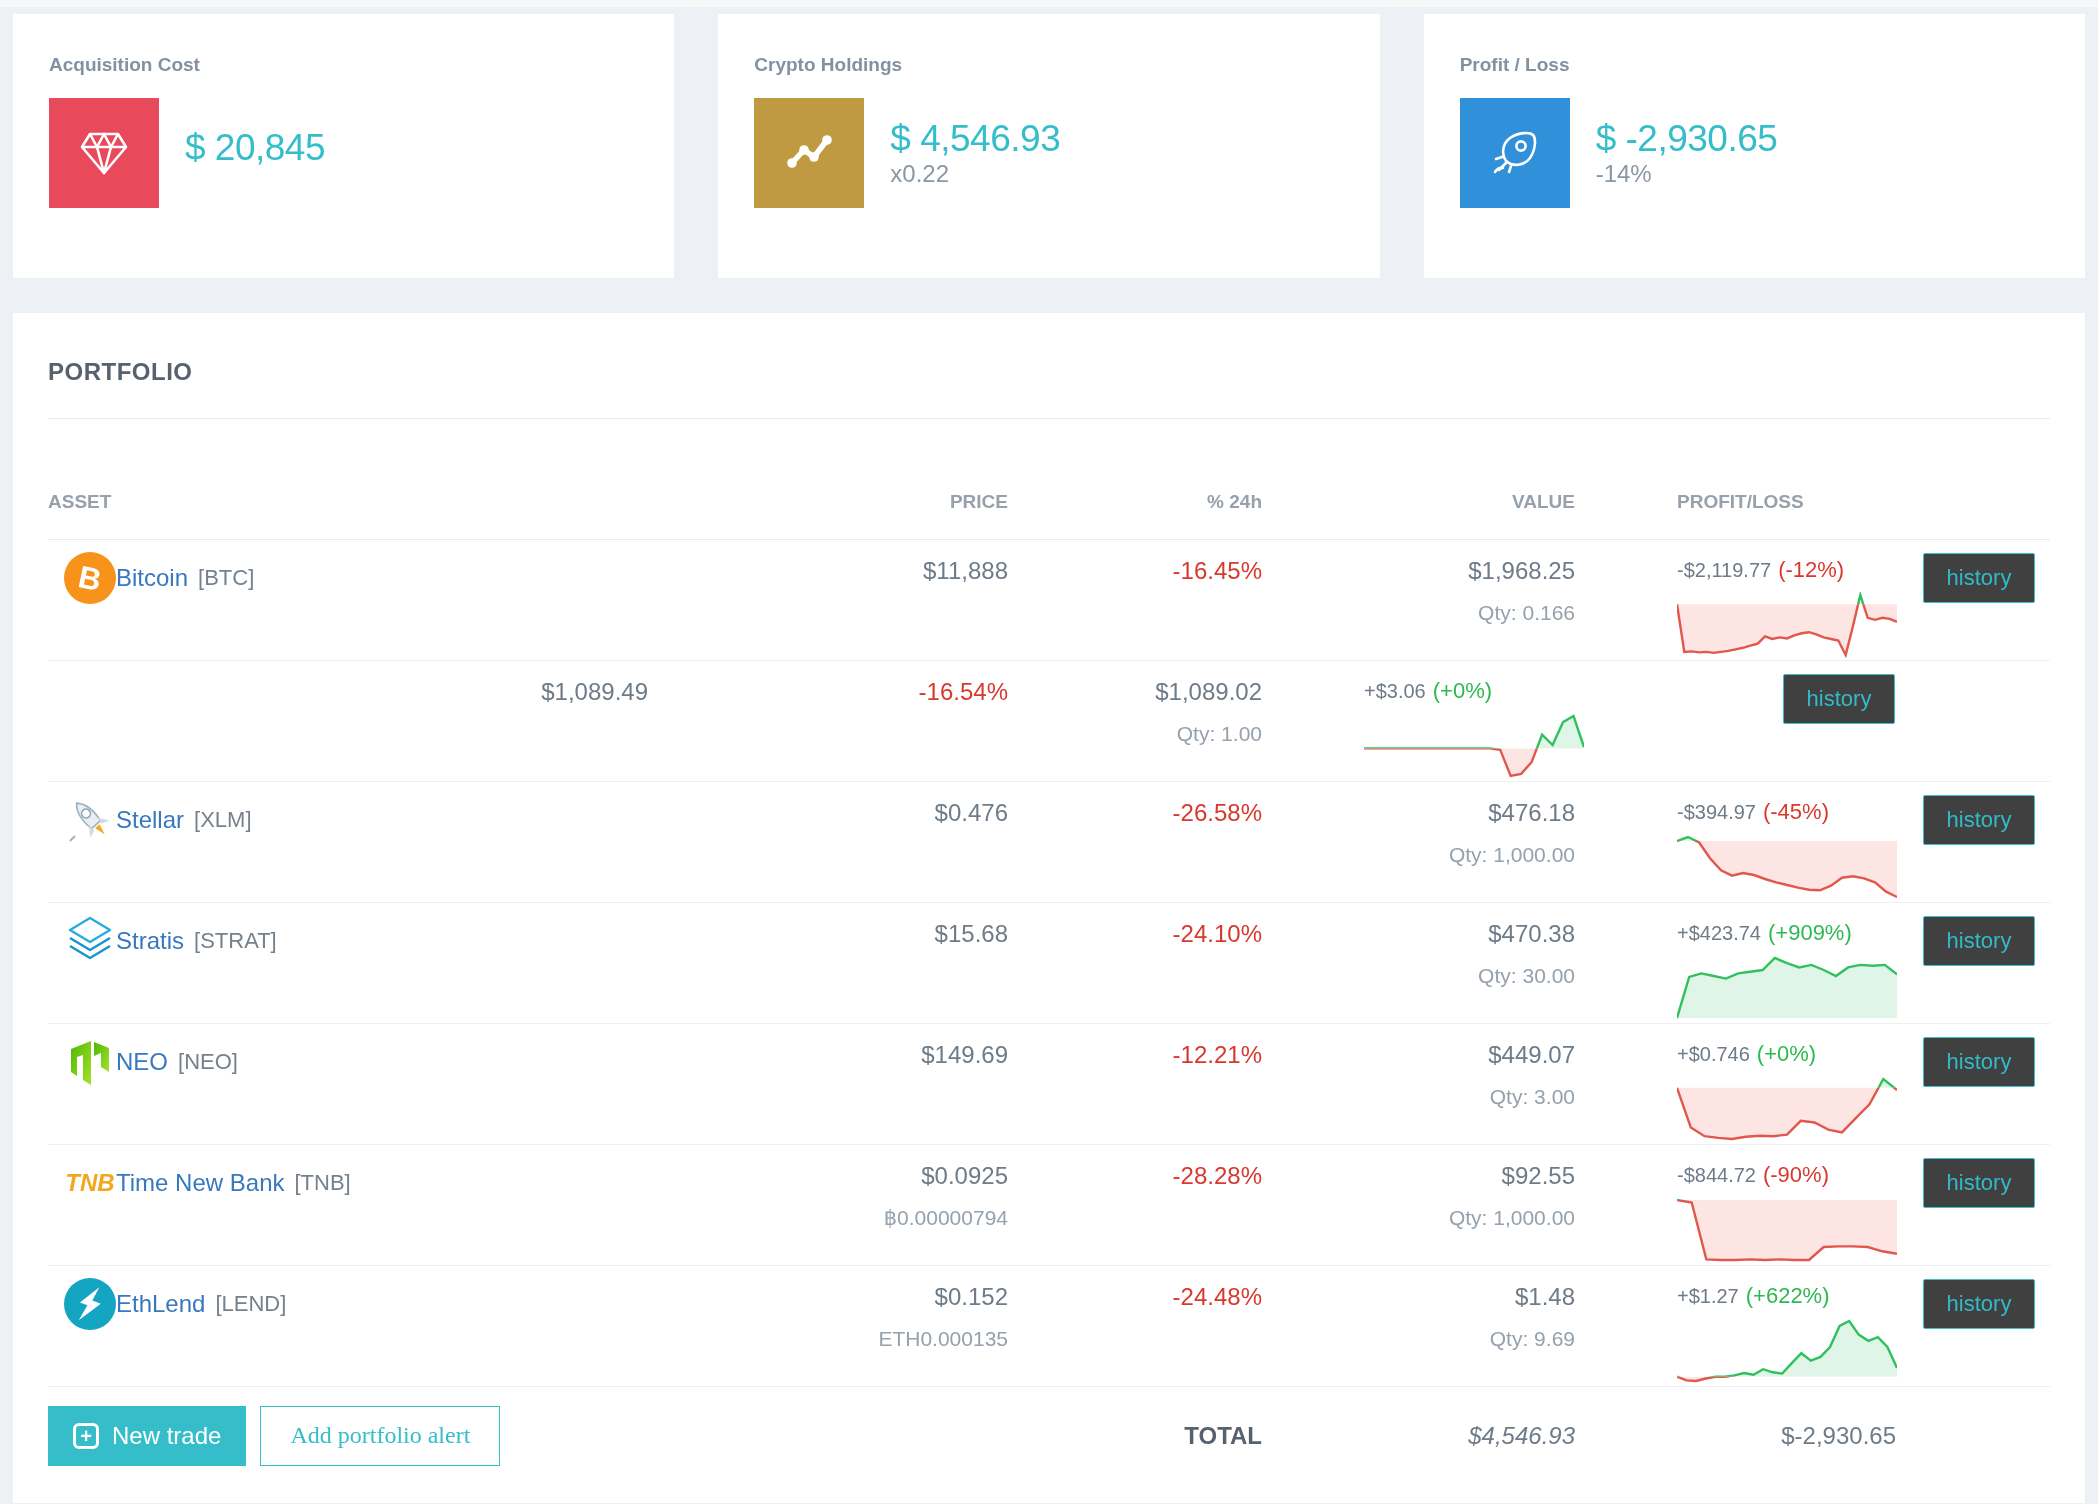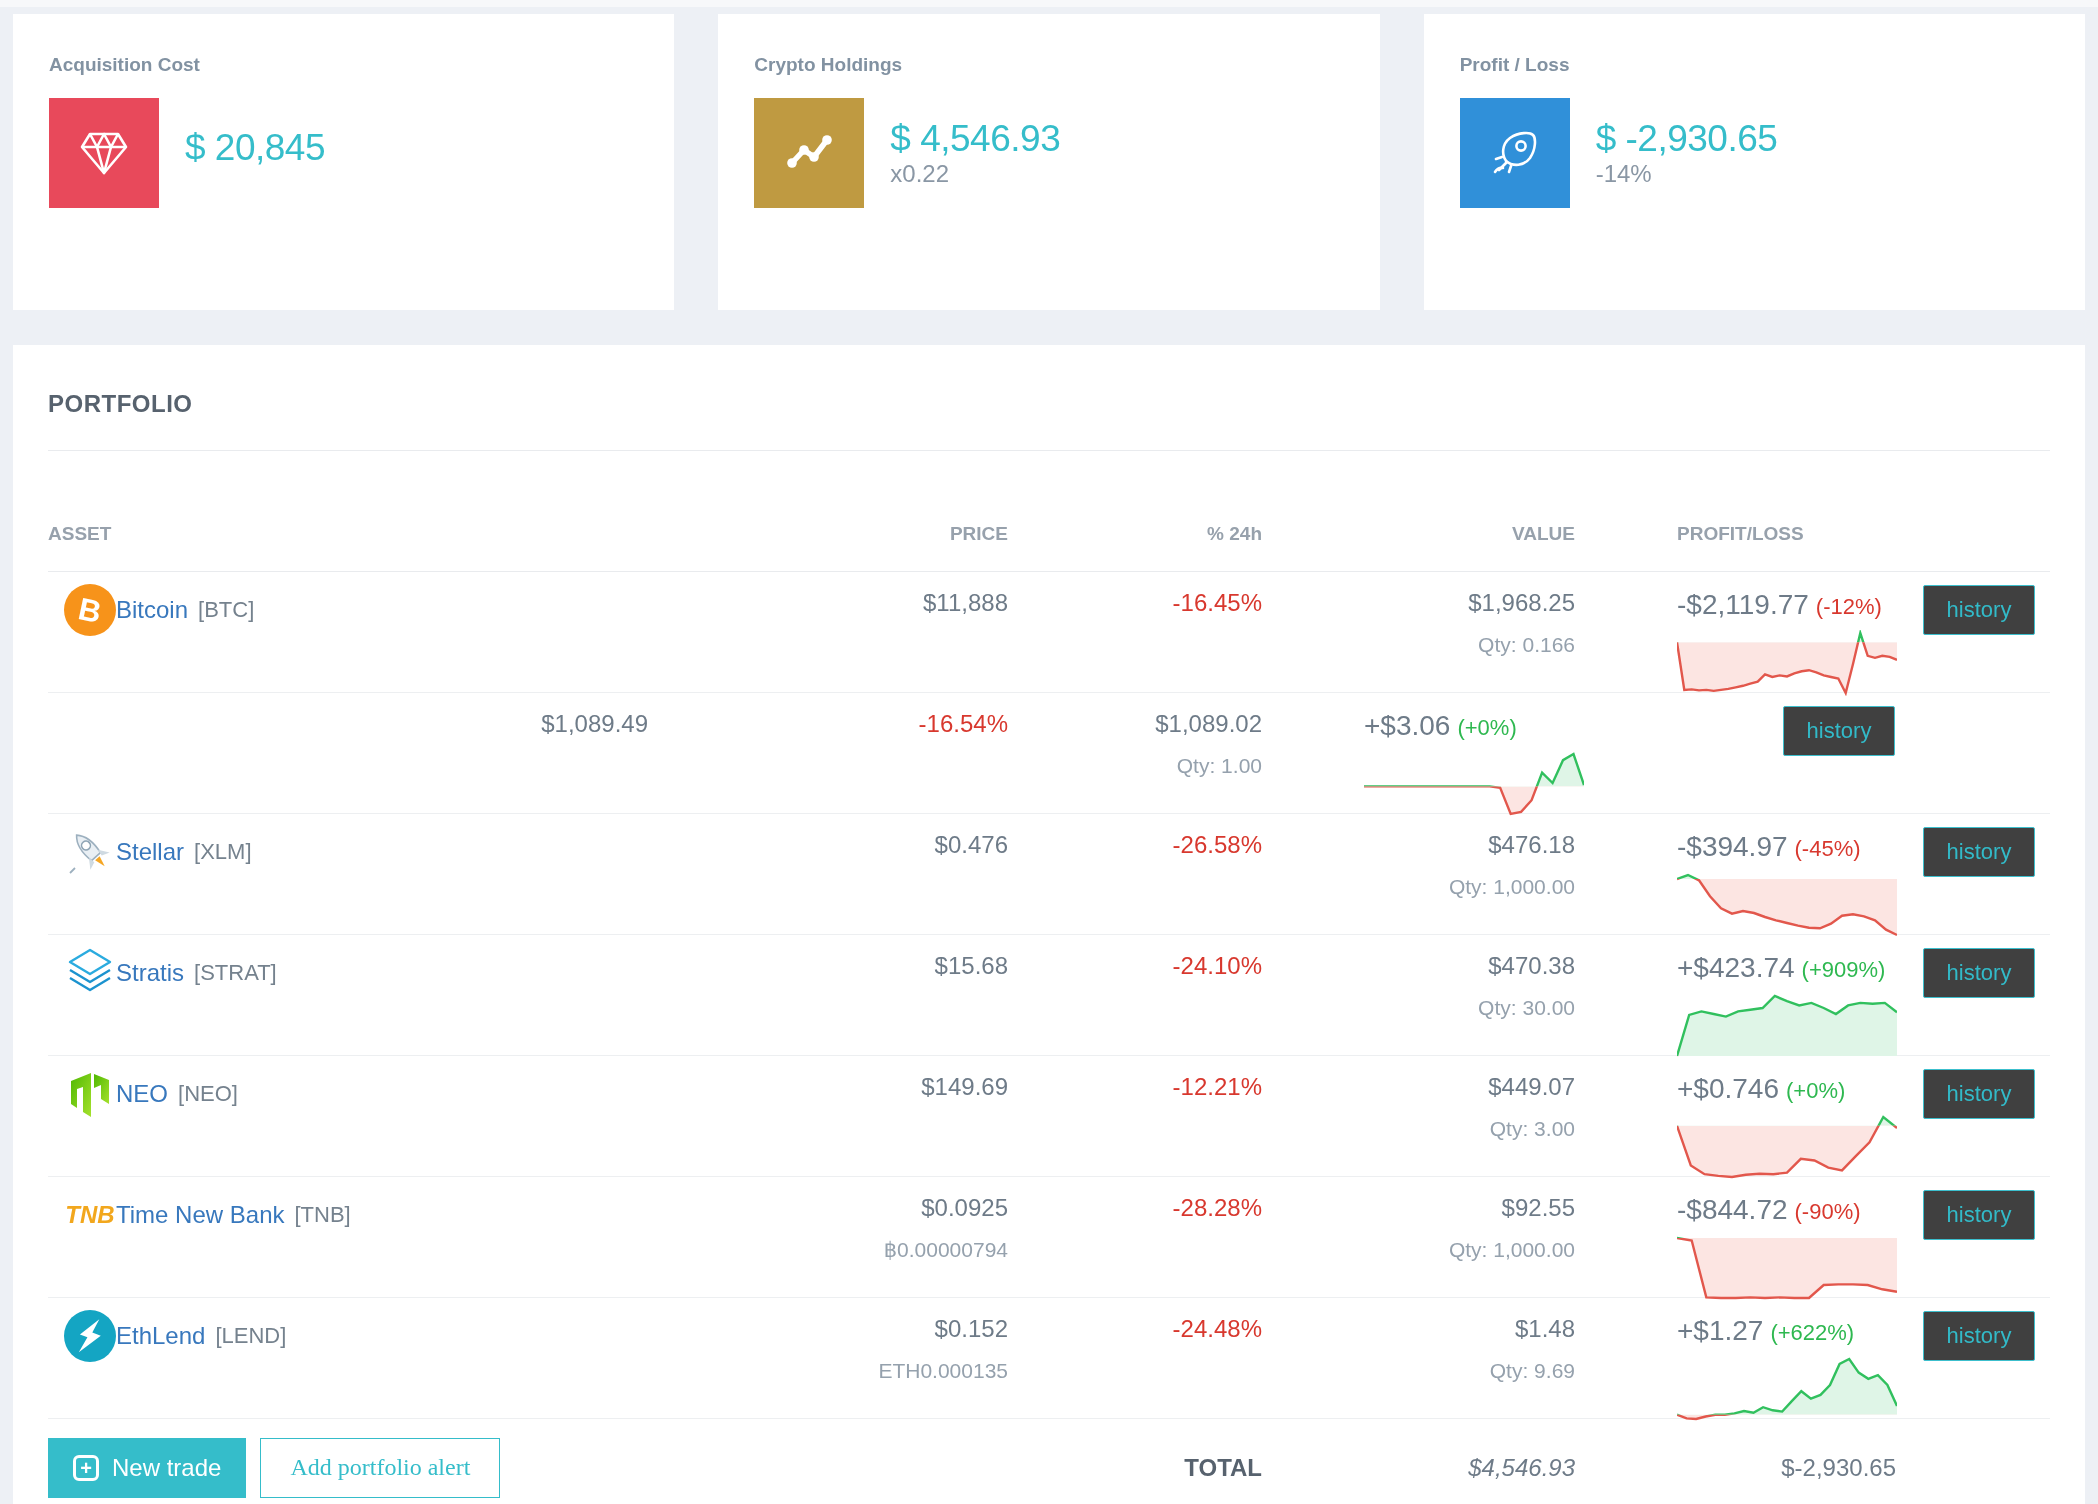--- a/index.html
+++ b/index.html
@@ -1,20 +1,20 @@
 <!DOCTYPE html>
 <html><head>
 <meta charset="utf-8">
 <style>
   html,body{margin:0;padding:0;width:2098px;height:1504px;background:#edf0f5;
     font-family:"Liberation Sans",sans-serif;overflow:hidden;}
   .top-strip{height:7px;background:#f7f8fa;}
   
   .cards{display:flex;gap:44px;padding:7px 13px 0;}
-  .card{flex:1;background:#fff;height:296px;box-sizing:border-box;padding:40px 36px 0;}
+  .card{flex:1;background:#fff;height:264px;box-sizing:border-box;padding:40px 36px 0;}
   .card-title{font-size:19px;font-weight:bold;color:#8292a2;}
   .card-body{display:flex;align-items:center;margin-top:22px;gap:26px;}
   .tile{width:110px;height:110px;flex:0 0 auto;display:flex;align-items:center;justify-content:center;}
   .card-value{font-size:37px;font-weight:normal;color:#35bdca;letter-spacing:-0.5px;}
   .card-sub{font-size:24px;color:#8a97a5;min-height:10px;}
   
   .panel{margin:35px 13px 0;background:#fff;padding:0 35px 19px;box-sizing:border-box;height:1190px;}
   .panel-title{padding-top:45px;font-size:24px;font-weight:bold;color:#57626e;letter-spacing:0.5px;}
   .table{margin-top:32px;border-top:1px solid #e9ebee;}
   .grid{display:grid;grid-template-columns:600px 360px 254px 313px 335px 140px;}
@@ -23,21 +23,21 @@
   .thead .right{text-align:right;}
   .row{height:121px;box-sizing:border-box;border-bottom:1px solid #edeff1;align-items:start;}
   .c-asset{display:flex;align-items:center;margin-top:12px;padding-left:16px;}
   .coin{width:52px;height:52px;flex:0 0 auto;display:flex;align-items:center;justify-content:center;}
   .asset-name{font-size:24px;color:#3878bd;}
   .asset-symbol{margin-left:10px;font-size:22px;color:#75828e;}
   .num{padding-top:17px;text-align:right;font-size:24px;color:#6e7b88;line-height:1.15;}
   .sub{font-size:21px;color:#95a1ad;margin-top:16px;min-height:10px;}
   .c-pct{color:#d8382e;}
   .c-profit{padding-left:102px;padding-top:17px;text-align:left;}
-  .p-val{font-size:28px;color:#6e7b88;}
+  .p-val{font-size:20px;color:#6e7b88;}
   .p-pct{font-size:22px;margin-left:7px;}
   .pos{color:#2eb850;}
   .neg{color:#d8382e;}
   .spark{display:block;margin-top:9px;width:220px;height:66px;}
   .c-history{padding-top:13px;display:flex;justify-content:flex-end;padding-right:15px;}
   .history-btn{width:112px;height:50px;background:#404040;border:1px solid #3cbfcd;border-radius:2px;
     color:#32bac8;font-size:22px;font-family:inherit;cursor:pointer;}
   
   .tfoot{height:97px;align-items:center;}
   .f-buttons{display:flex;align-items:center;}

